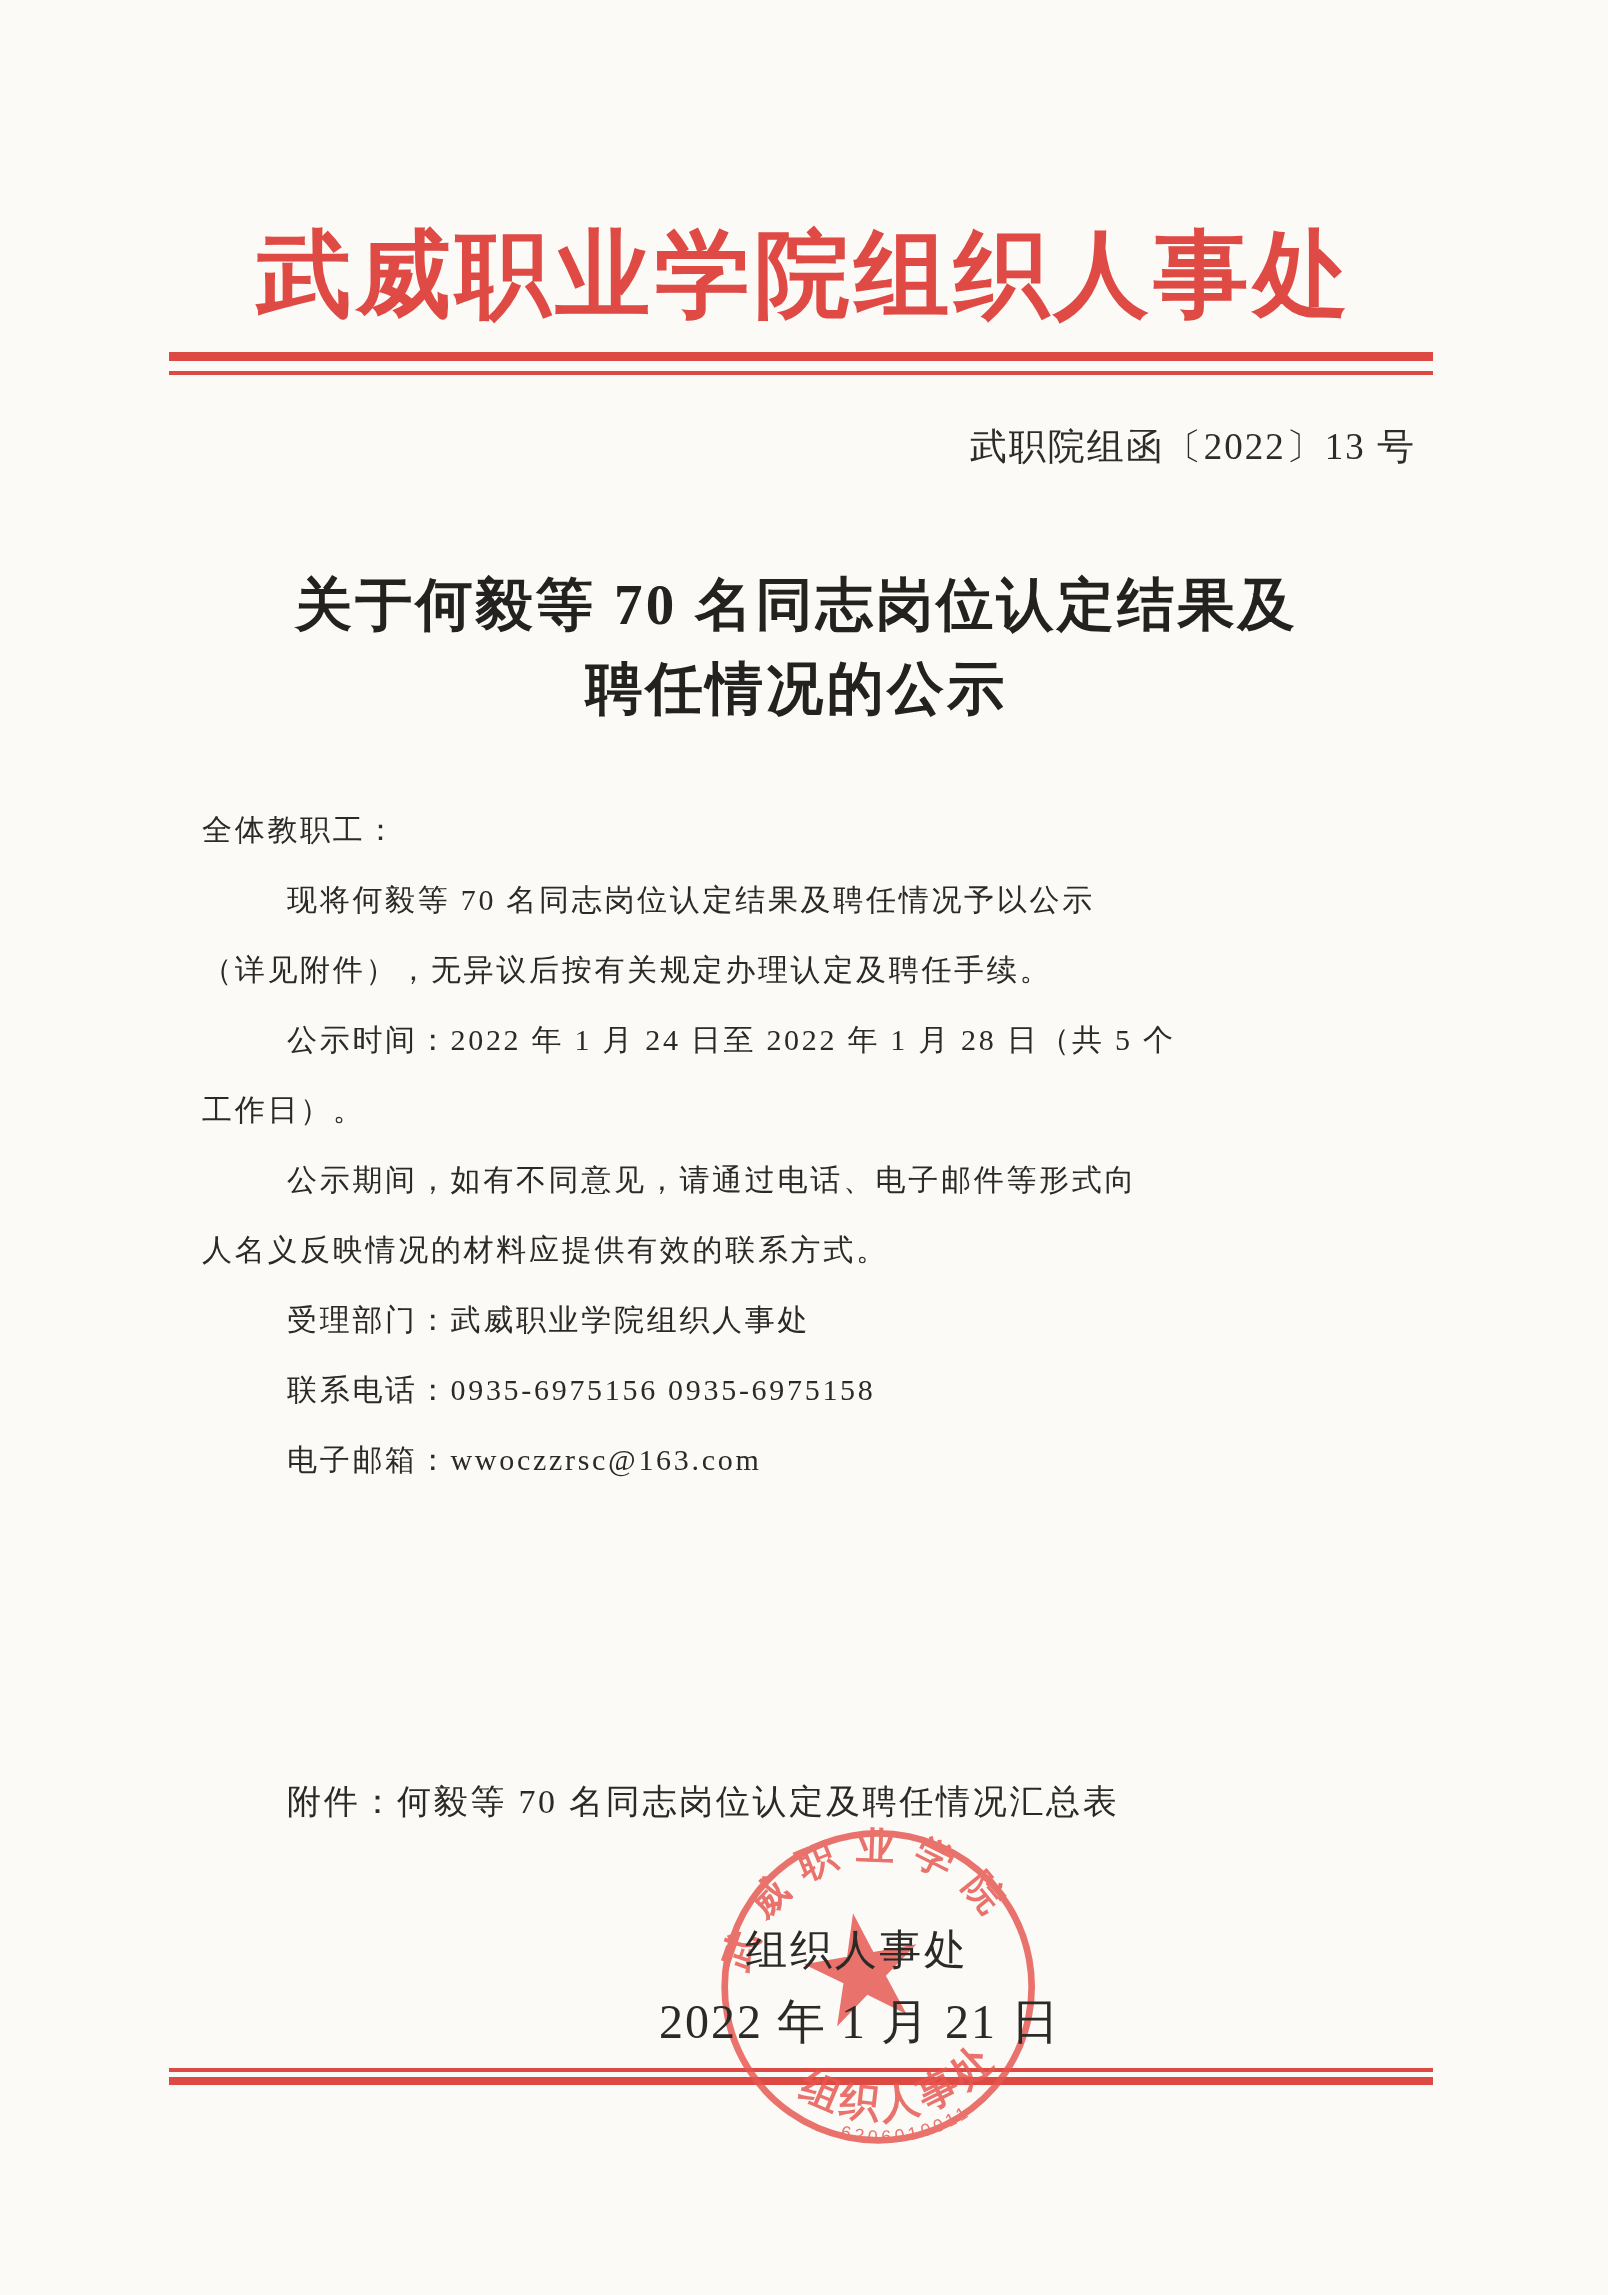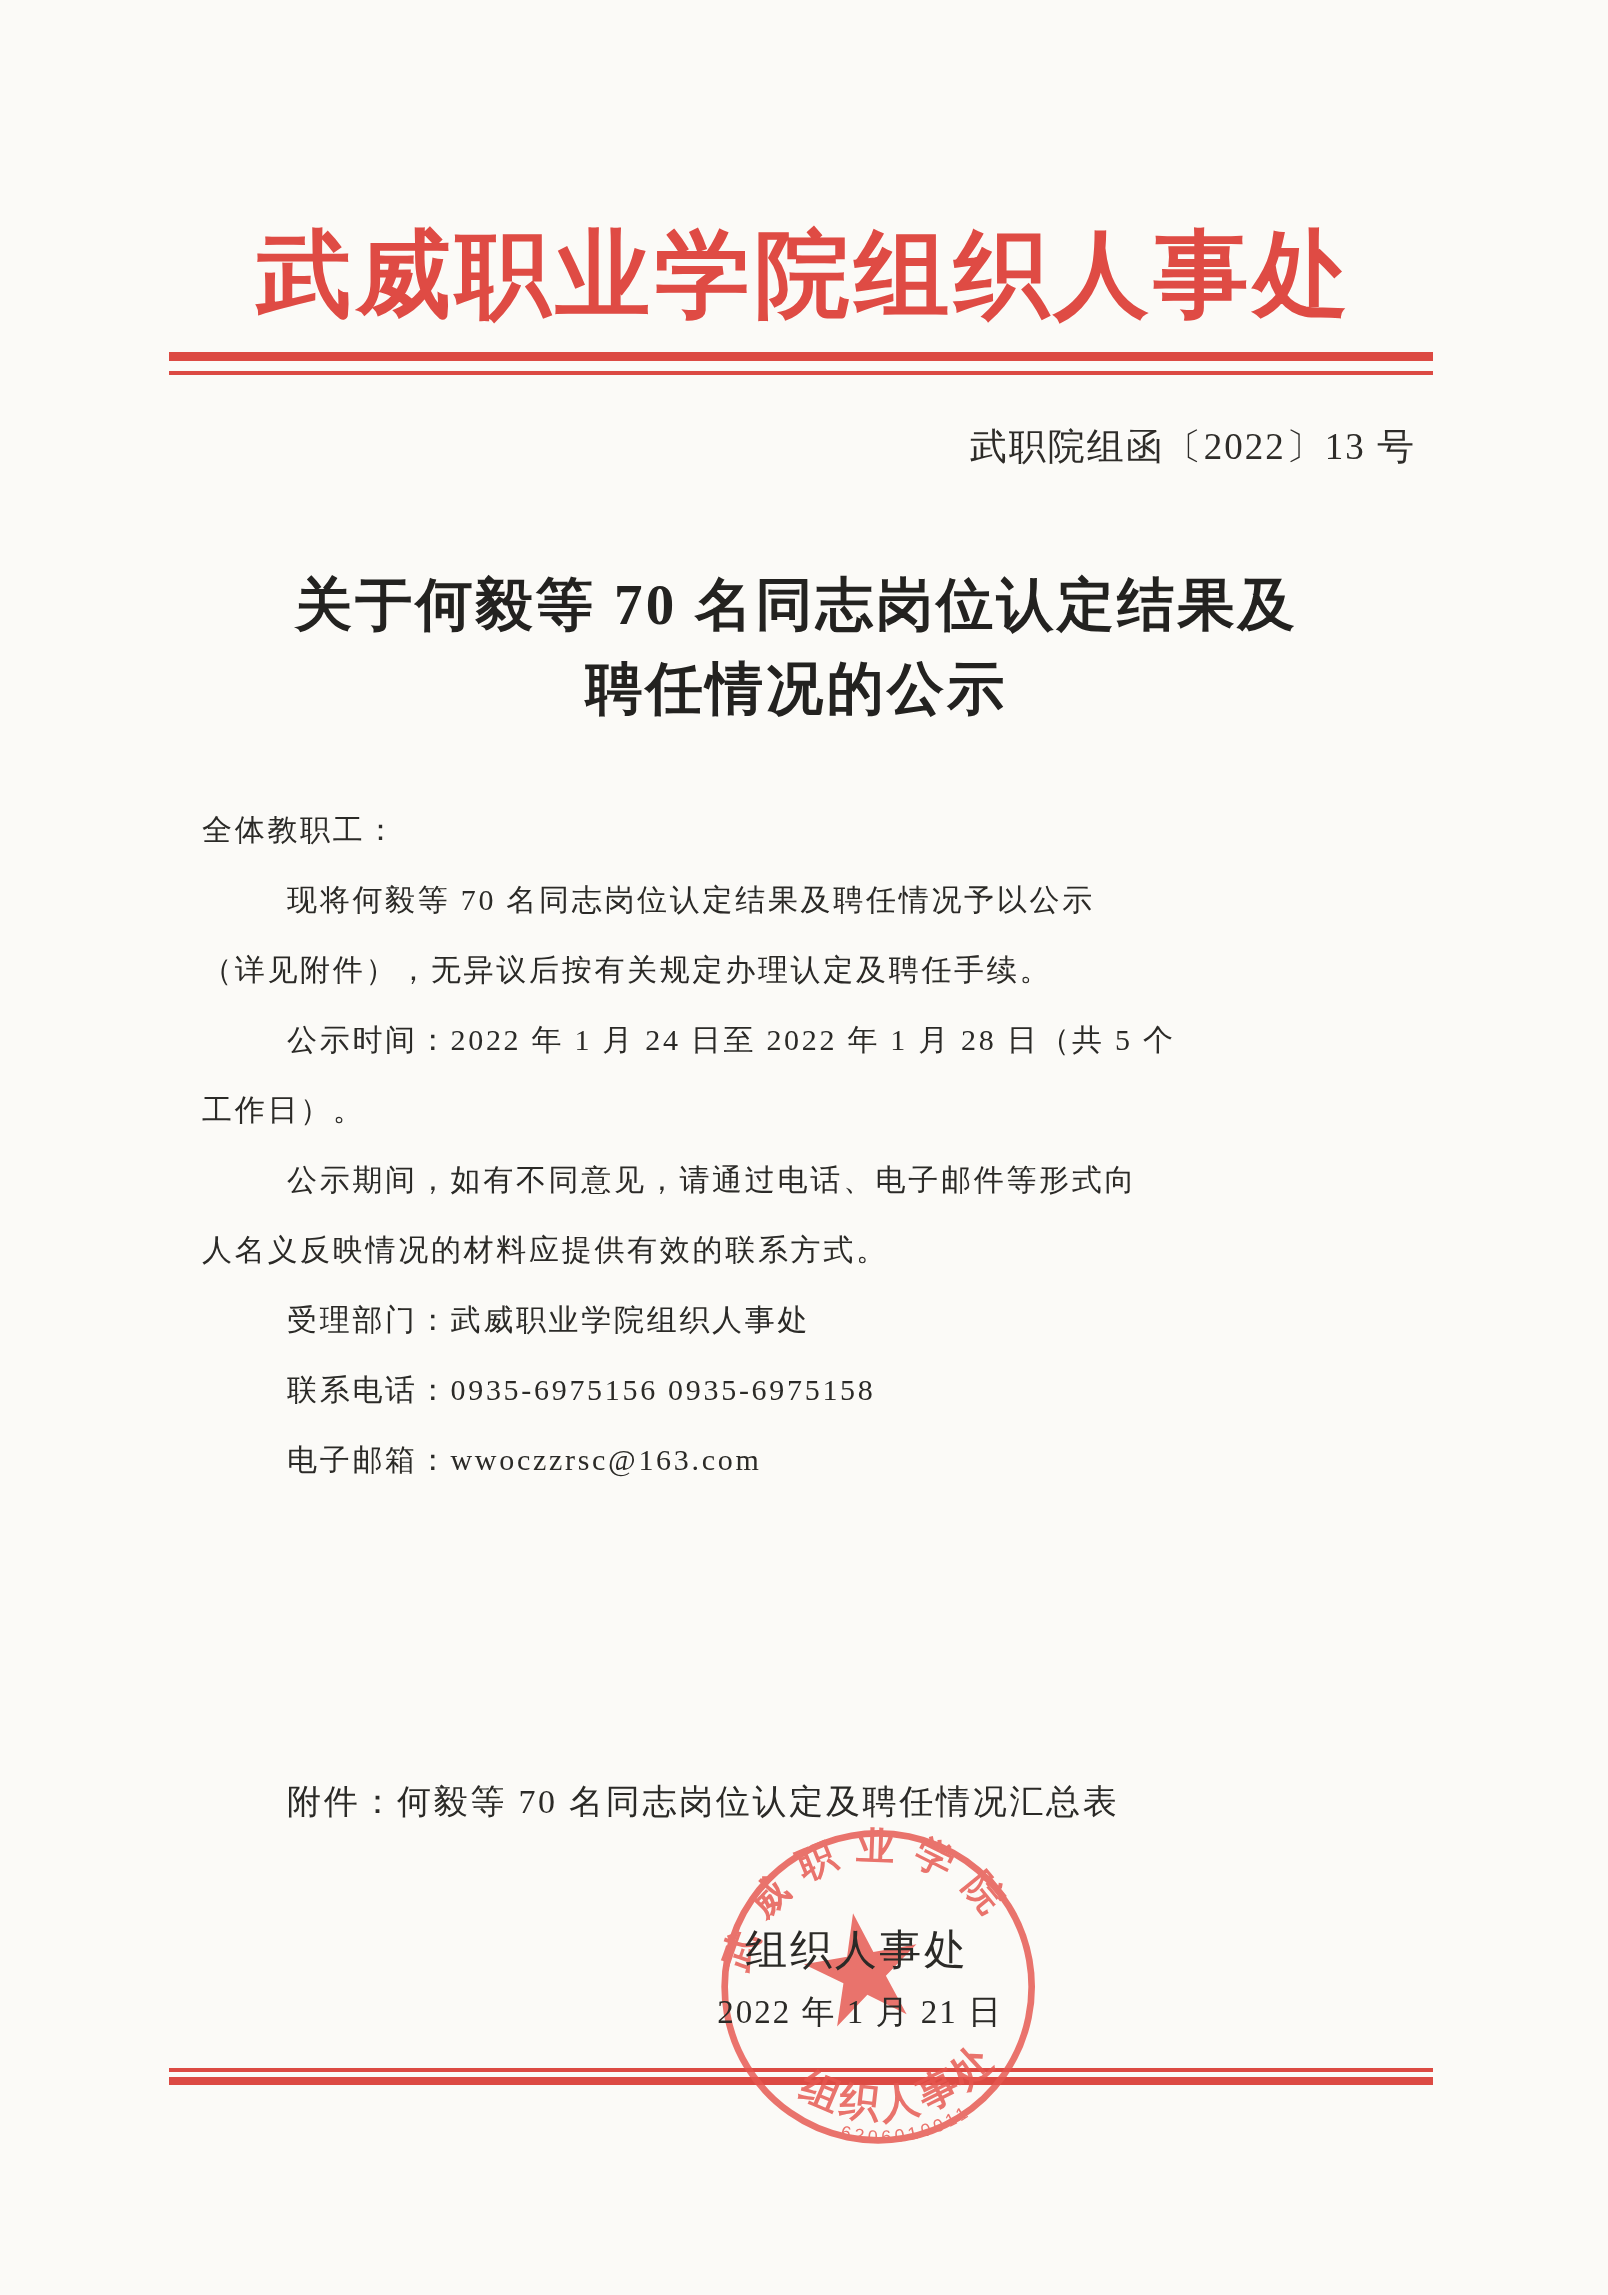--- a/index.html
+++ b/index.html
@@ -89,21 +89,21 @@
     font-size: 42px;
     letter-spacing: 2.7px;
     white-space: nowrap;
     color: #2b2a27;
     z-index: 3;
   }
   .sig-date {
     position: absolute;
     top: 1990px; left: 860px;
     transform: translateX(-50%);
-    font-size: 33px;
+    font-size: 48px;
     letter-spacing: 2px;
     white-space: nowrap;
     color: #2b2a27;
     z-index: 3;
   }
 
   
   .stamp {
     position: absolute;
     top: 1818px; left: 708px;

